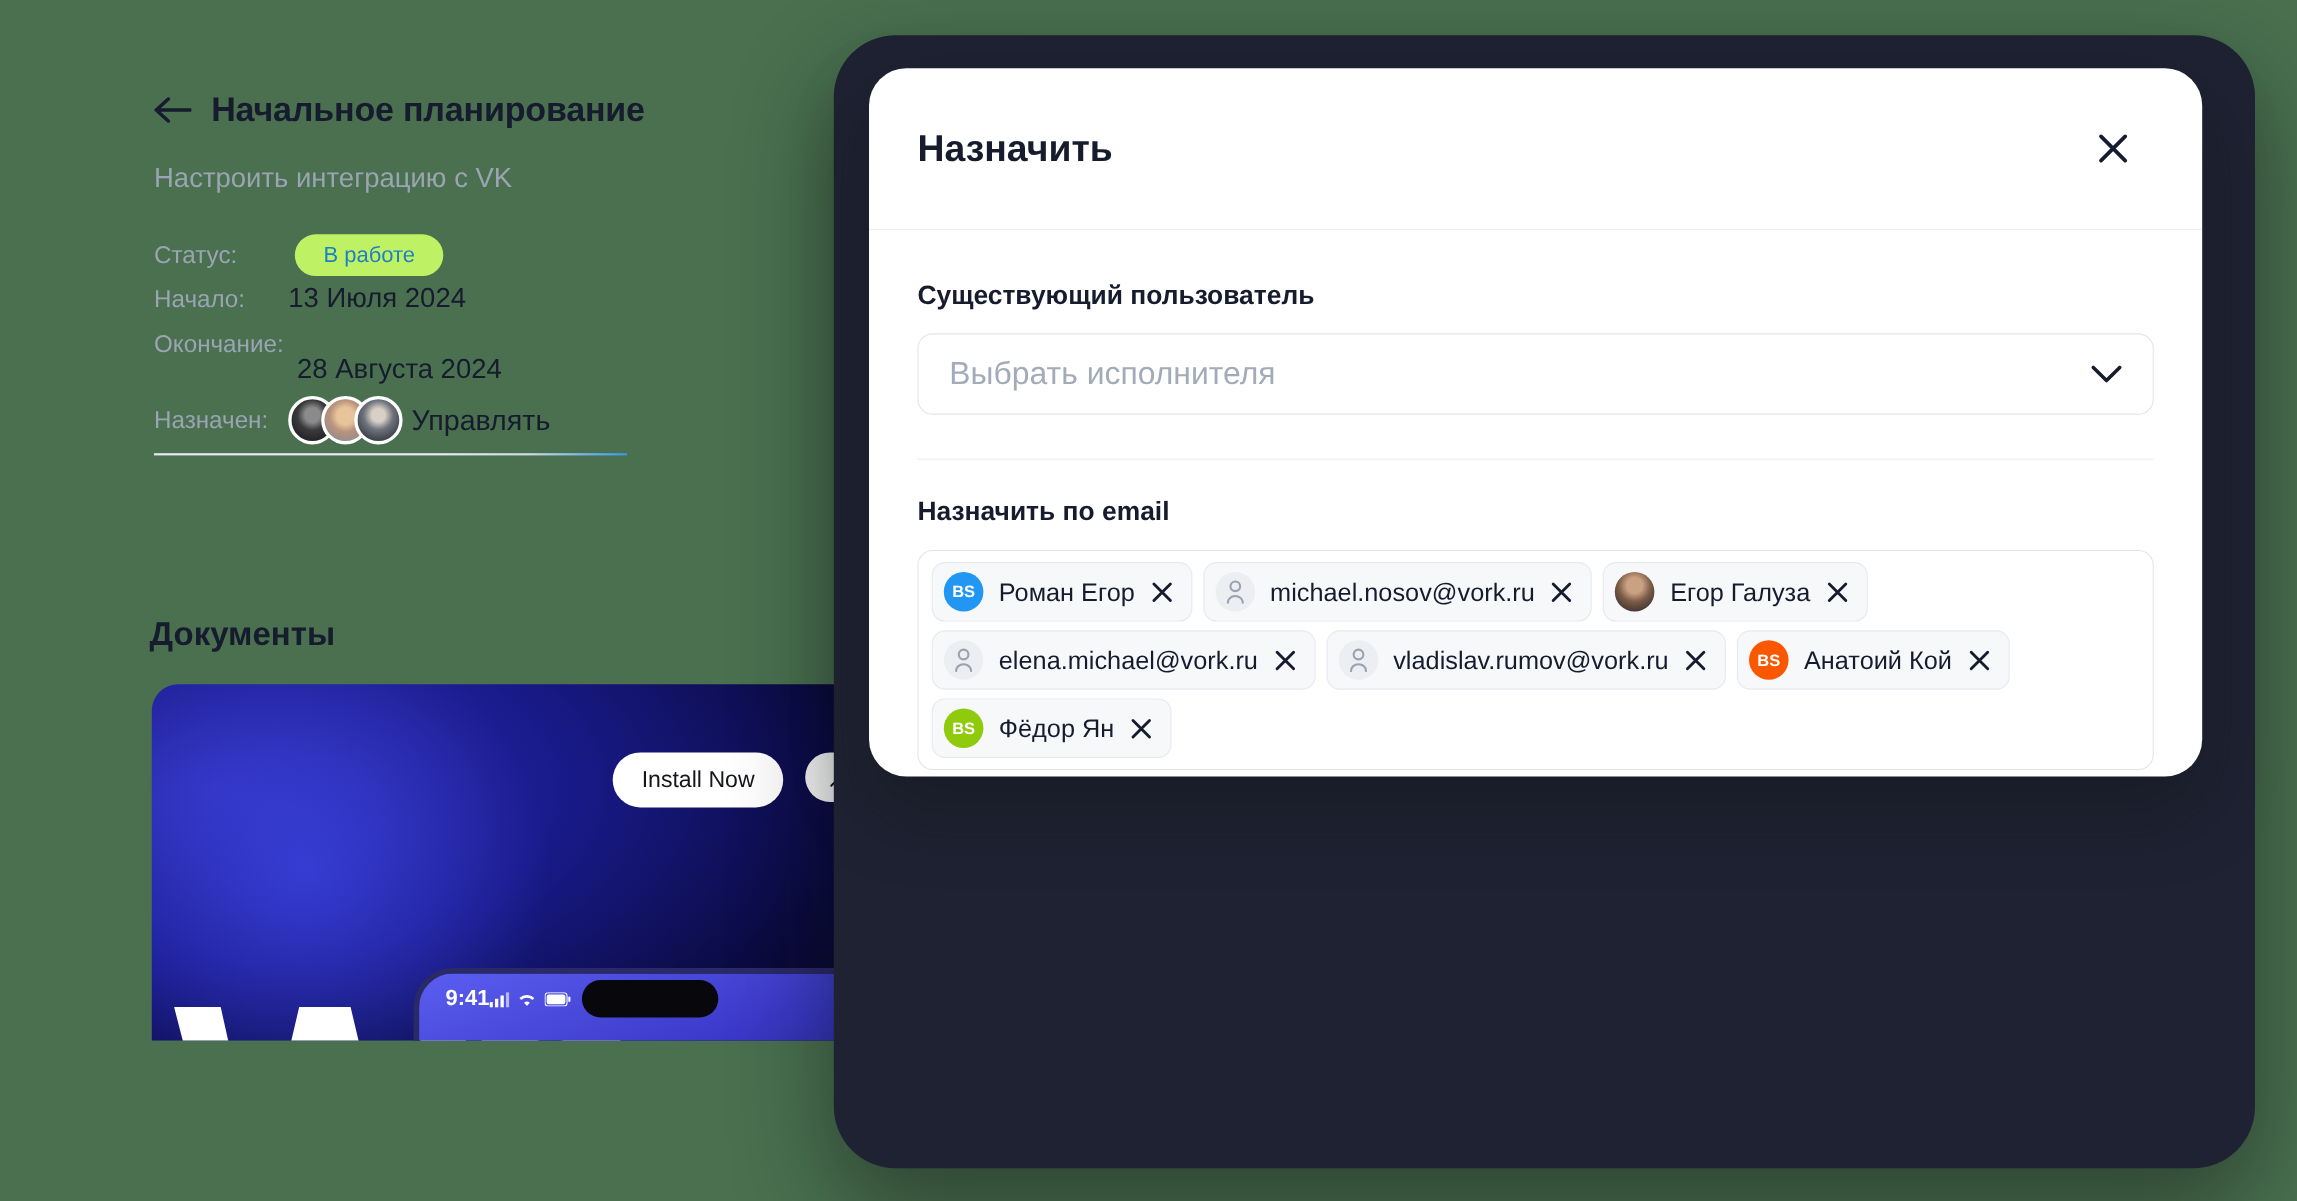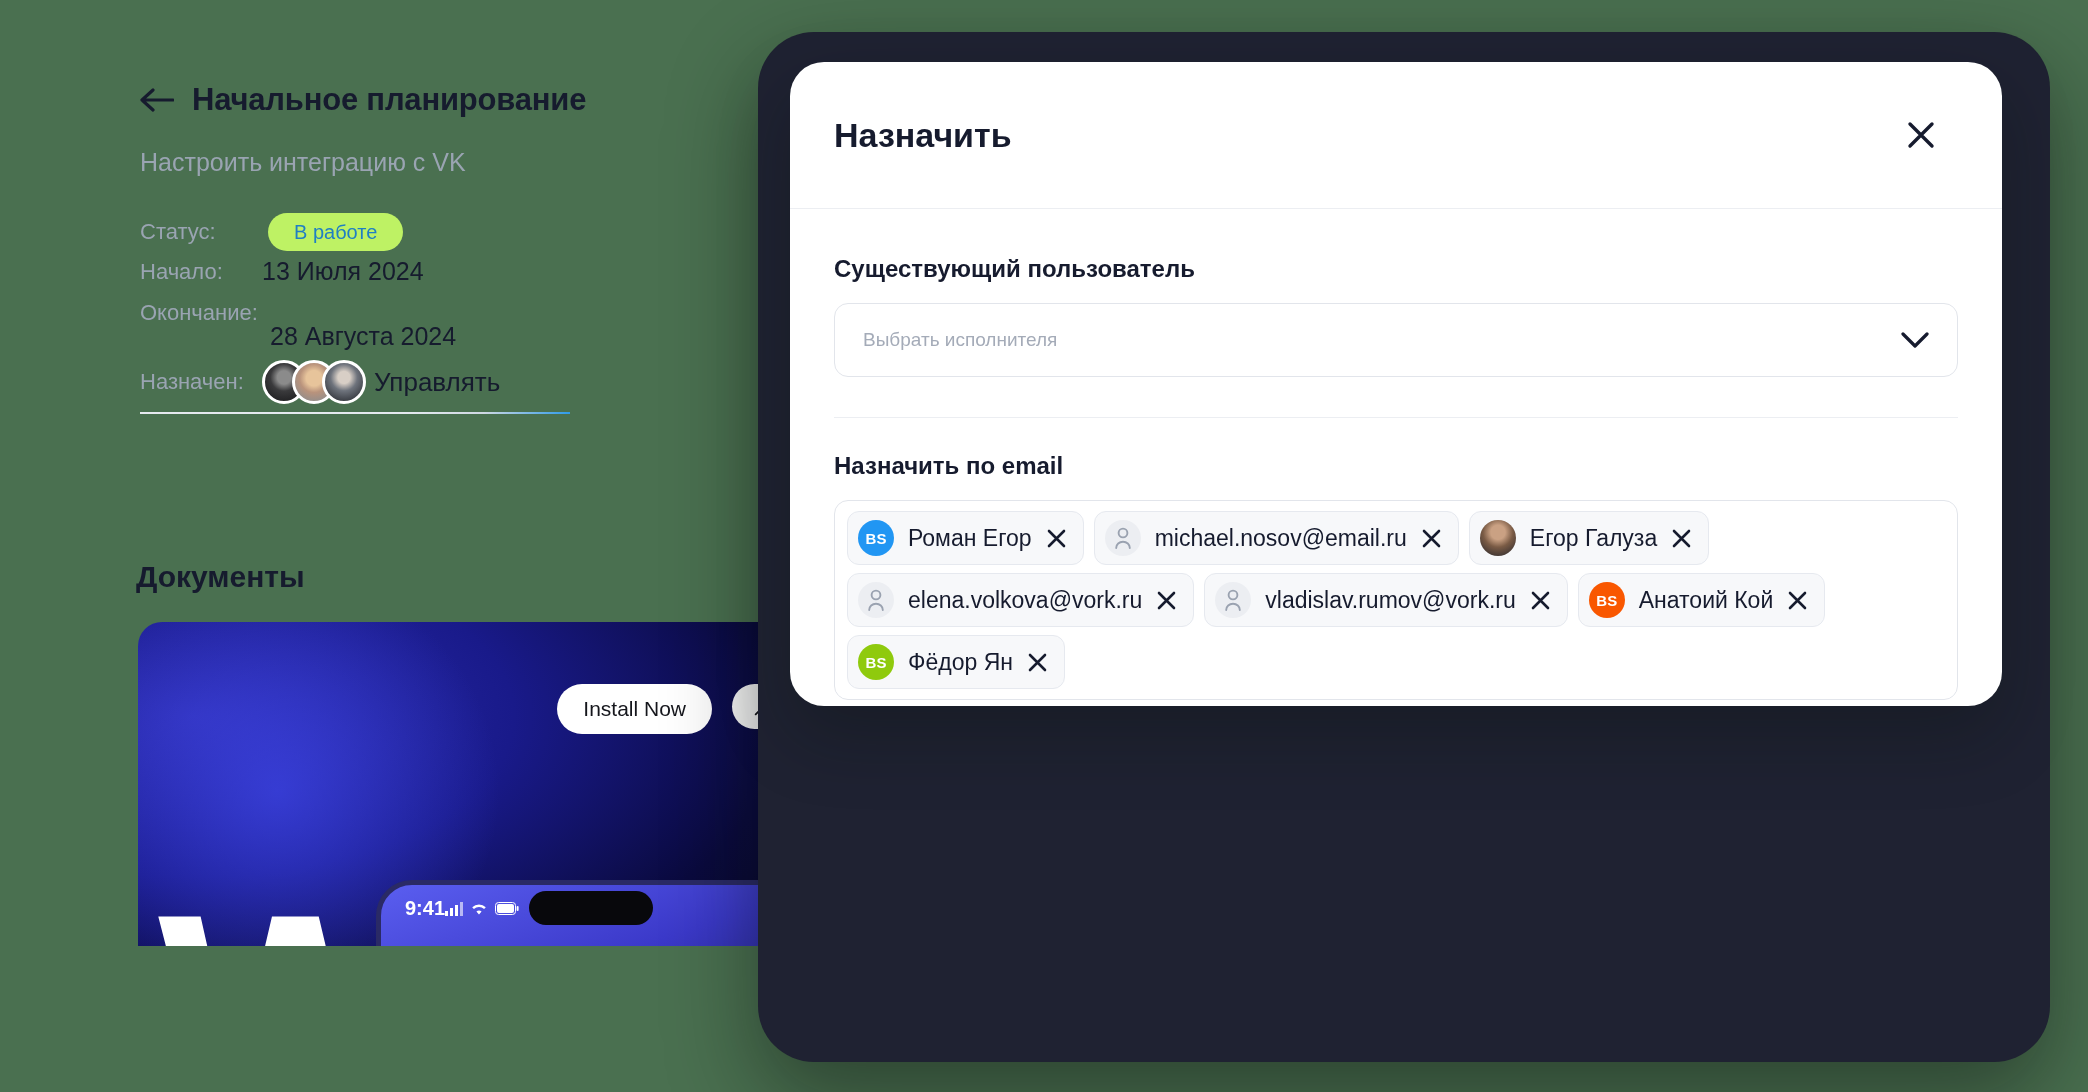--- a/index.html
+++ b/index.html
@@ -237,21 +237,21 @@
   #assignee-select {
     height: 74px;
     border: 1px solid #e2e5eb;
     border-radius: 14px;
     display: flex; align-items: center; justify-content: space-between;
     padding: 0 28px;
     cursor: pointer;
     background: #fff;
   }
   #assignee-select .ph {
-    font-size: 19px; color: #a4abb8;
+    font-size: 29px; color: #a4abb8;
   }
   #assignee-select .chev { color: #161b2e; display:flex; }
   #modal-divider {
     height: 1px; background: #eceef2;
     margin: 40px 0 34px 0;
   }
   #chips-box {
     border: 1px solid #e2e5eb;
     border-radius: 14px;
     padding: 10px 12px;
@@ -424,21 +424,21 @@
               </svg>
             </span>
           </div>
           <div class="chip">
             <span class="chip-avatar generic">
               <svg width="20" height="22" viewBox="0 0 20 22" fill="none">
                 <circle cx="10" cy="6" r="4.4" stroke="currentColor" stroke-width="1.9"></circle>
                 <path d="M3.2 21c0-3.6 3-6.2 6.8-6.2S16.8 17.4 16.8 21" stroke="currentColor" stroke-width="1.9" stroke-linecap="round"></path>
               </svg>
             </span>
-            <span class="chip-label">michael.nosov@email.ru</span>
+            <span class="chip-label">michael.nosov@vork.ru</span>
             <span class="chip-remove">
               <svg width="21" height="21" viewBox="0 0 21 21" fill="none">
                 <path d="M3 3L18 18M18 3L3 18" stroke="currentColor" stroke-width="2.6" stroke-linecap="round"></path>
               </svg>
             </span>
           </div>
           <div class="chip">
             <span class="chip-avatar photo"></span>
             <span class="chip-label">Егор Галуза</span>
             <span class="chip-remove">
@@ -447,21 +447,21 @@
               </svg>
             </span>
           </div>
           <div class="chip">
             <span class="chip-avatar generic">
               <svg width="20" height="22" viewBox="0 0 20 22" fill="none">
                 <circle cx="10" cy="6" r="4.4" stroke="currentColor" stroke-width="1.9"></circle>
                 <path d="M3.2 21c0-3.6 3-6.2 6.8-6.2S16.8 17.4 16.8 21" stroke="currentColor" stroke-width="1.9" stroke-linecap="round"></path>
               </svg>
             </span>
-            <span class="chip-label">elena.volkova@vork.ru</span>
+            <span class="chip-label">elena.michael@vork.ru</span>
             <span class="chip-remove">
               <svg width="21" height="21" viewBox="0 0 21 21" fill="none">
                 <path d="M3 3L18 18M18 3L3 18" stroke="currentColor" stroke-width="2.6" stroke-linecap="round"></path>
               </svg>
             </span>
           </div>
           <div class="chip">
             <span class="chip-avatar generic">
               <svg width="20" height="22" viewBox="0 0 20 22" fill="none">
                 <circle cx="10" cy="6" r="4.4" stroke="currentColor" stroke-width="1.9"></circle>

